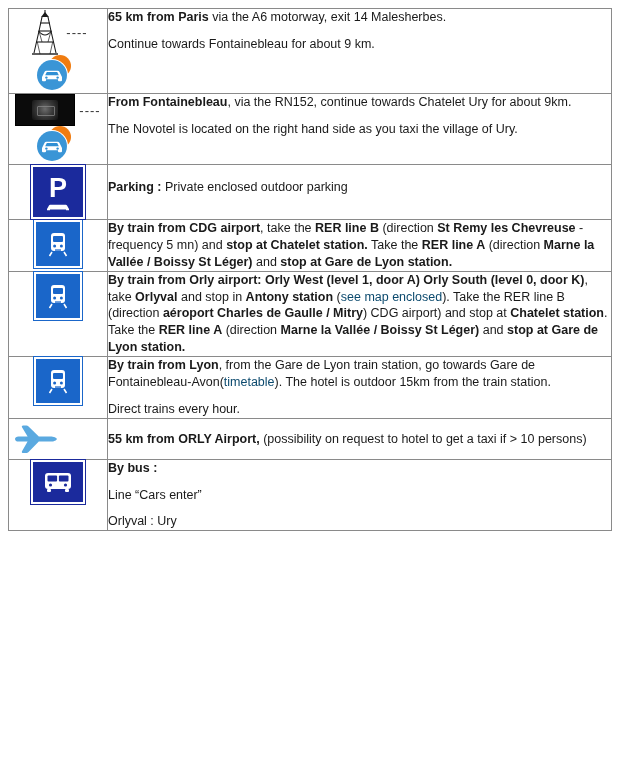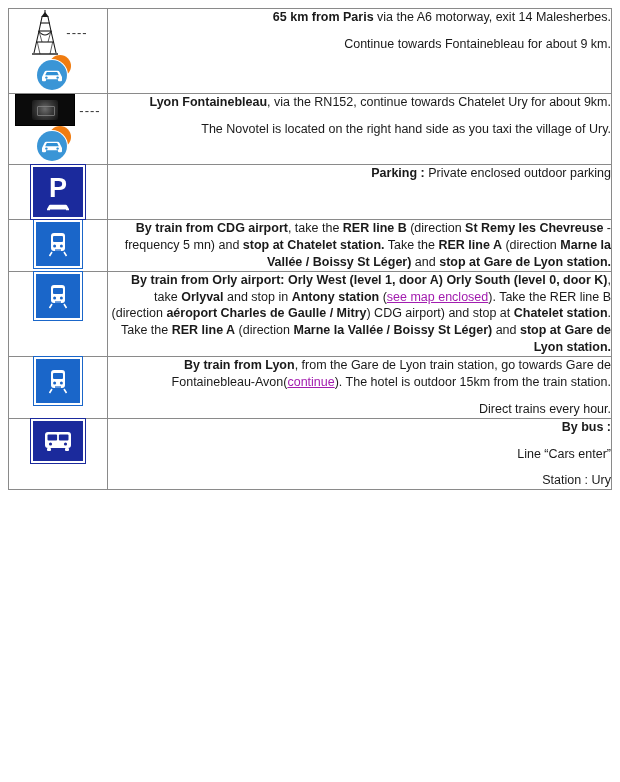--- a/index.html
+++ b/index.html
@@ -25,42 +25,40 @@
   table.access {
     border-collapse: collapse;
     width: 604px;
     table-layout: fixed;
     border: 1px solid #8a8a8a;
   }
   table.access td {
     border: 1px solid #8a8a8a;
     vertical-align: top;
     padding: 0;
-    text-align: right;
   }
   td.icon-cell {
     width: 98px;
     text-align: center;
     vertical-align: middle;
     padding: 6px 2px;
   }
   td.text-cell {
     padding: 7px 9px 8px 8px;
     line-height: 1.35;
   }
   p.line {
     margin: 0 0 10px 0;
   }
   p.line:last-child {
     margin-bottom: 0;
   }
   .b { font-weight: bold; }
   .u-link {
-    text-decoration: underline;
-    color: #a21caf;
+    color: #0c4a6e;
   }
 
   
   .icon-stack {
     display: flex;
     flex-direction: column;
     align-items: center;
     justify-content: center;
     gap: 0px;
   }
@@ -240,37 +238,37 @@
                 <g fill="#2f8fd4">
                   <path d="M15.2 22.2 l1.6 -3.1 h10.4 l1.6 3.1 Z"></path>
                   <circle cx="16.4" cy="24.6" r="1.2"></circle>
                   <circle cx="27.6" cy="24.6" r="1.2"></circle>
                 </g>
               </svg>
             </div>
           </div>
         </td>
         <td class="text-cell">
-          <p class="line"><span class="b">Lyon Fontainebleau</span><span>, via the RN152, continue towards Chatelet Ury for about 9km.</span></p>
+          <p class="line"><span class="b">From Fontainebleau</span><span>, via the RN152, continue towards Chatelet Ury for about 9km.</span></p>
           <p class="line"><span>The Novotel is located on the right hand side as you taxi the village of Ury.</span></p>
         </td>
       </tr>
 
       <tr>
         <td class="icon-cell">
           <div class="icon-stack">
             <div class="parking-sign">
               <span class="pletter">P</span>
               <svg class="pcar" viewBox="0 0 26 9">
                 <path d="M2 7 l2 -3.6 a1.4 1.4 0 0 1 1.2 -0.7 h15.6 a1.4 1.4 0 0 1 1.2 0.7 L24 7 v1.2 h-3 v-0.8 H5 v0.8 H2 Z" fill="#ffffff"></path>
               </svg>
             </div>
           </div>
         </td>
-        <td class="text-cell" style="">
+        <td class="text-cell" style="padding-top:14px;">
           <p class="line"><span class="b">Parking :</span><span> Private enclosed outdoor parking</span></p>
         </td>
       </tr>
 
       <tr>
         <td class="icon-cell">
           <div class="icon-stack">
             <div class="train-sign">
               <svg viewBox="0 0 28 28" width="28" height="28">
                 <rect x="7" y="3" width="14" height="18" rx="3" fill="#ffffff"></rect>
@@ -317,44 +315,58 @@
                 <rect x="9" y="6" width="10" height="6" rx="1" fill="#1a66c9"></rect>
                 <circle cx="10.6" cy="16" r="1.5" fill="#1a66c9"></circle>
                 <circle cx="17.4" cy="16" r="1.5" fill="#1a66c9"></circle>
                 <path d="M8 22 l-2.5 4 M20 22 l2.5 4" stroke="#ffffff" stroke-width="1.6" fill="none"></path>
                 <rect x="11" y="19.4" width="6" height="1.3" fill="#1a66c9"></rect>
               </svg>
             </div>
           </div>
         </td>
         <td class="text-cell">
-          <p class="line"><span class="b">By train from Lyon</span><span>, from the Gare de Lyon train station, go towards Gare de Fontainebleau-Avon(</span><span class="u-link">continue</span><span>). The hotel is outdoor 15km from the train station.</span></p>
+          <p class="line"><span class="b">By train from Lyon</span><span>, from the Gare de Lyon train station, go towards Gare de Fontainebleau-Avon(</span><span class="u-link">timetable</span><span>). The hotel is outdoor 15km from the train station.</span></p>
           <p class="line"><span>Direct trains every hour.</span></p>
         </td>
       </tr>
 
+      <tr>
+        <td class="icon-cell">
+          <div class="plane-wrap">
+            <svg viewBox="0 0 52 34" width="52" height="34">
+              <g fill="#5aa9e0">
+                <path d="M4 17 c0 -1.6 1.6 -2.6 3.4 -2.6 h9.2 L11 5.2 c-0.5 -0.9 0.1 -1.8 1.1 -1.8 h3.4 c0.7 0 1.3 0.3 1.8 0.8 L27.8 14.4 h11.4 c3.6 0 6.6 1.2 6.6 2.6 s-3 2.6 -6.6 2.6 H27.8 L17.3 30.2 c-0.5 0.5 -1.1 0.8 -1.8 0.8 h-3.4 c-1 0 -1.6 -0.9 -1.1 -1.8 l5.6 -9.6 H7.4 C5.6 19.6 4 18.6 4 17 Z"></path>
+              </g>
+            </svg>
+          </div>
+        </td>
+        <td class="text-cell" style="padding-top:12px;">
+          <p class="line"><span class="b">55 km from ORLY Airport,</span><span> (possibility on request to hotel to get a taxi if &gt; 10 persons)</span></p>
+        </td>
+      </tr>
 
       <tr>
         <td class="icon-cell">
           <div class="icon-stack">
             <div class="bus-sign">
               <svg viewBox="0 0 34 26" width="34" height="26">
                 <rect x="4" y="4" width="26" height="16" rx="3" fill="#ffffff"></rect>
                 <rect x="6.5" y="6.5" width="9.6" height="6" rx="1" fill="#1b2a9c"></rect>
                 <rect x="17.9" y="6.5" width="9.6" height="6" rx="1" fill="#1b2a9c"></rect>
                 <circle cx="9.5" cy="16" r="1.6" fill="#1b2a9c"></circle>
                 <circle cx="24.5" cy="16" r="1.6" fill="#1b2a9c"></circle>
                 <rect x="6" y="20" width="4" height="3" rx="1" fill="#ffffff"></rect>
                 <rect x="24" y="20" width="4" height="3" rx="1" fill="#ffffff"></rect>
               </svg>
             </div>
           </div>
         </td>
         <td class="text-cell">
           <p class="line"><span class="b">By bus :</span></p>
           <p class="line"><span>Line “Cars enter”</span></p>
-          <p class="line"><span>Station : Ury</span></p>
+          <p class="line"><span>Orlyval : Ury</span></p>
         </td>
       </tr>
 
     </tbody>
   </table>
 </div>
 
 </body></html>

